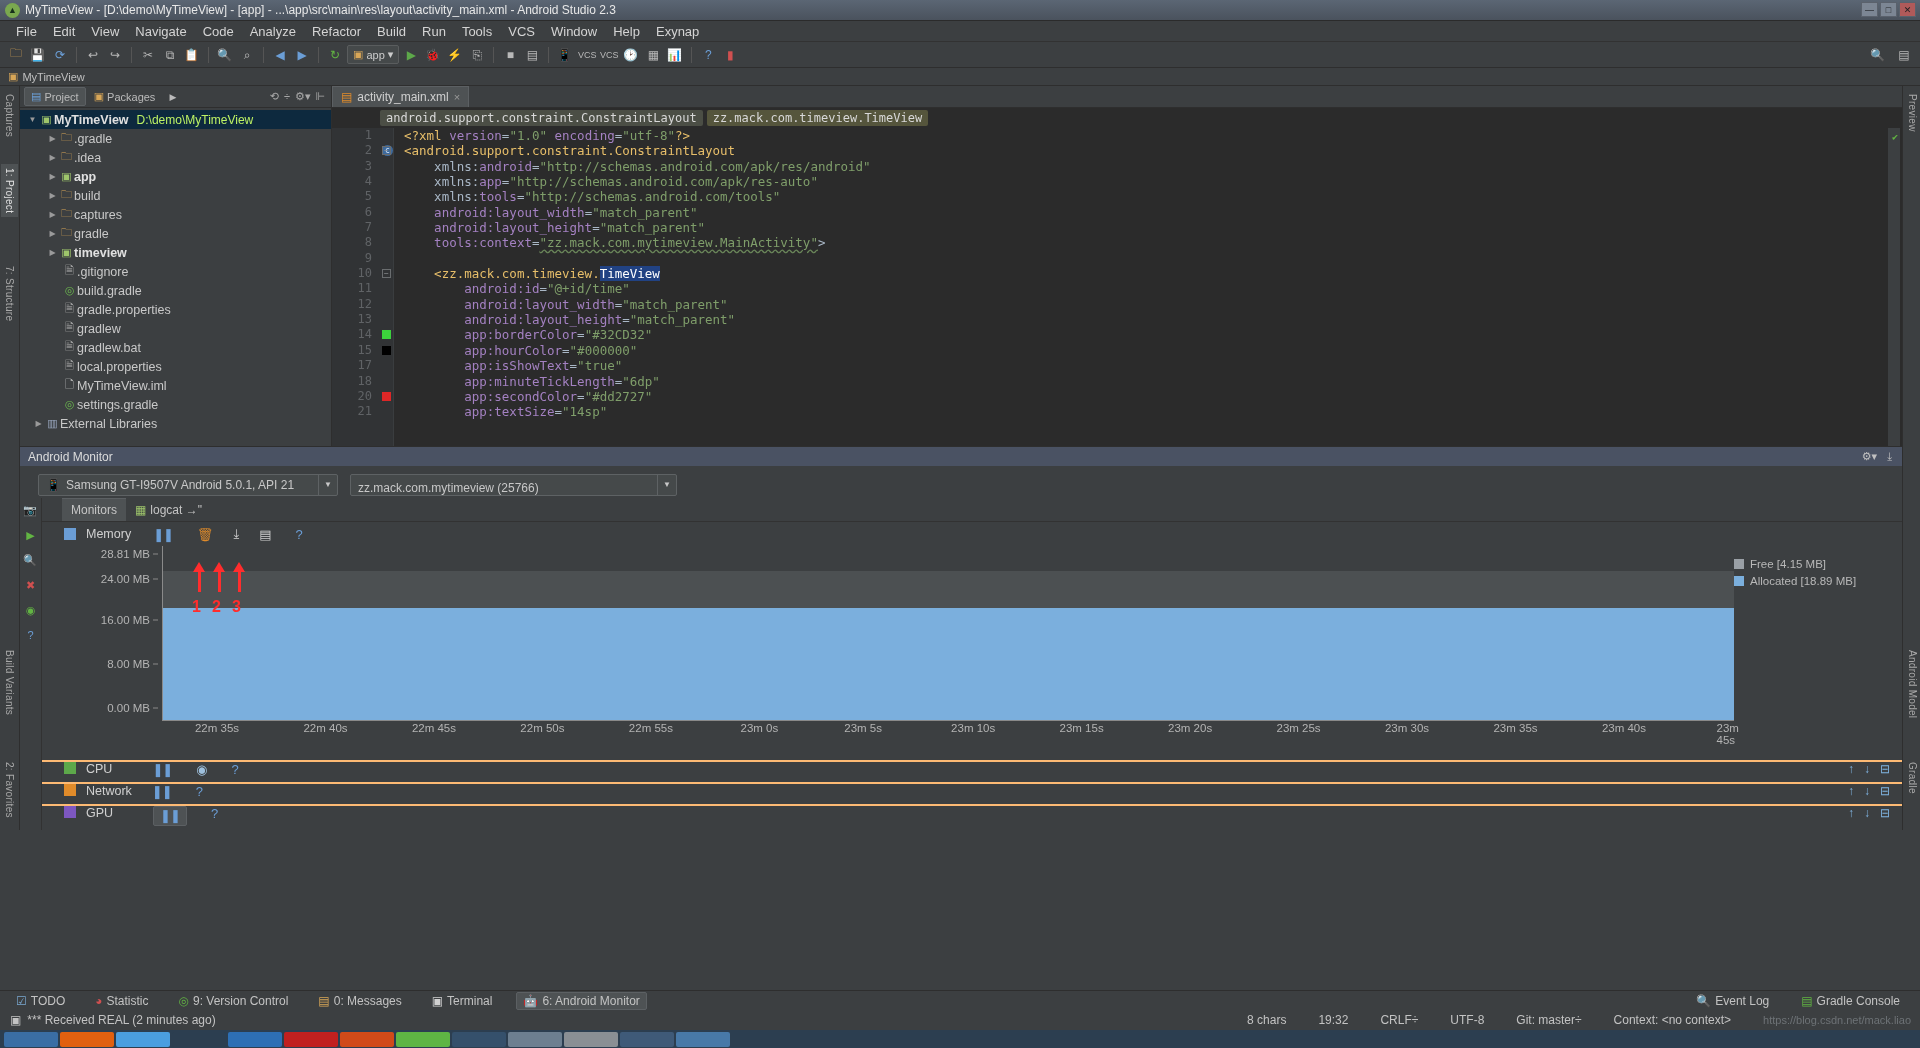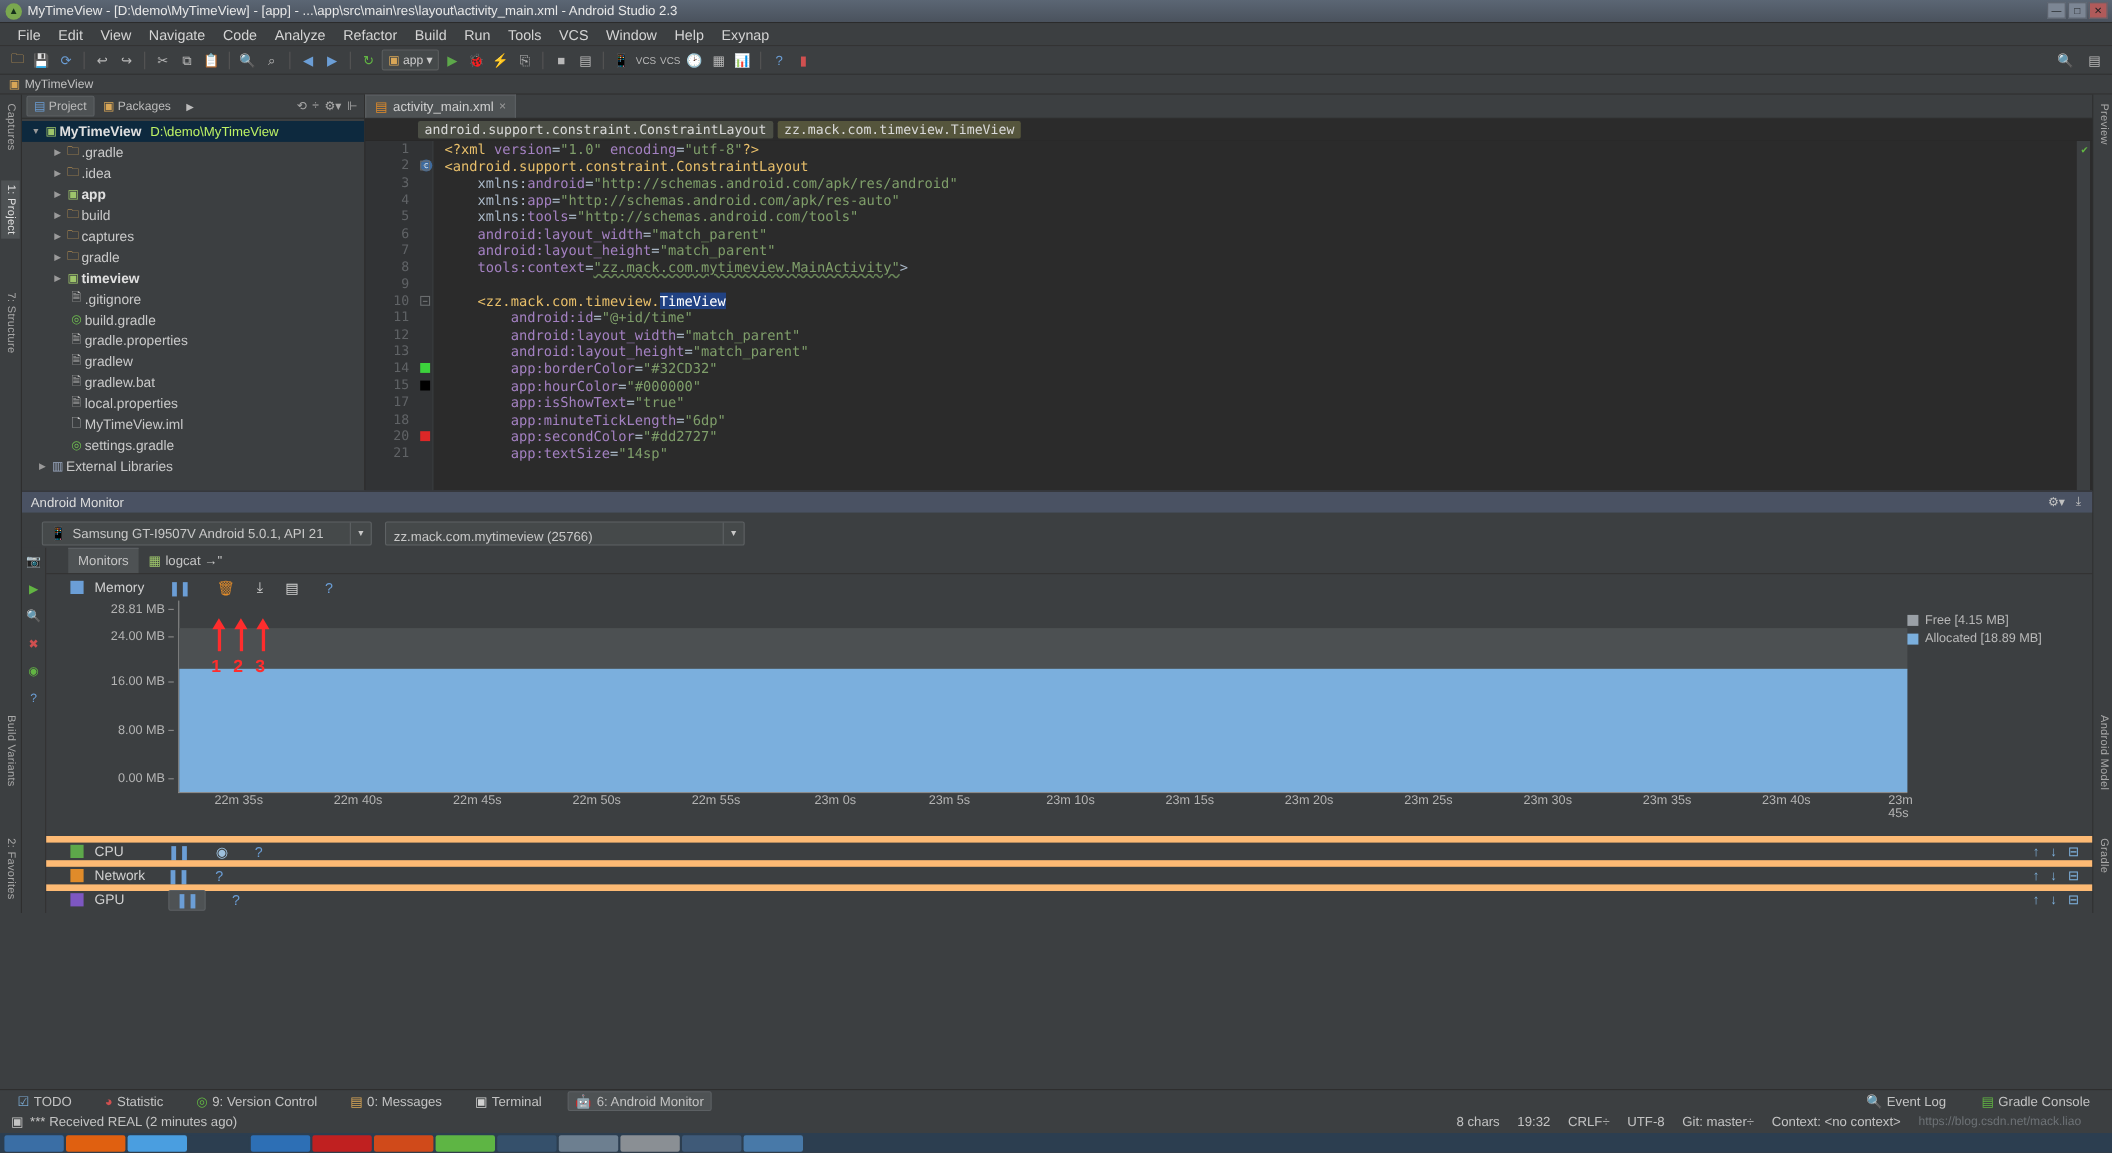--- a/index.html
+++ b/index.html
@@ -269,42 +269,42 @@
   }
   .arrow::before {
     content: ''; position: absolute; top: -8px; left: -5px;
     border-left: 6.5px solid transparent; border-right: 6.5px solid transparent;
     border-bottom: 10px solid #ff2d2d;
   }
   .anum { position: absolute; color: #ff2d2d; font-size: 16px; font-weight: bold; }
 
   .subpanel {
     position: absolute; left: 22px; right: 0; height: 22px;
-    display: flex; align-items: center; padding-left: 22px; gap: 10px;
-    font-size: 12.5px; color: #d0d0d0; border-top: 6px solid #fdba74;
+    display: flex; padding-left: 22px; gap: 10px;
+    font-size: 12.5px; color: #d0d0d0; border-top: 2px solid #fdba74;
   }
   .sub-right { margin-left: auto; display: flex; gap: 10px; padding-right: 12px; color: #7fb3e0; font-size: 12px; }
 
   
   .bottombar {
     position: absolute; bottom: 38px; left: 0; width: 1920px; height: 20px;
     background: #3c3f41; display: flex; align-items: center;
     padding-left: 10px; gap: 18px; font-size: 12px; color: #c3c3c3;
     border-top: 1px solid #2e2e2e;
   }
   .bb-item { display: flex; align-items: center; gap: 4px; padding: 1px 6px; }
   .bb-item.sel { background: #4e5254; border: 1px solid #5c6063; border-radius: 2px; }
   .bb-right { margin-left: auto; display: flex; gap: 20px; padding-right: 14px; }
 
   .statusbar {
     position: absolute; bottom: 18px; left: 0; width: 1920px; height: 20px;
     background: #3c3f41; display: flex; align-items: center;
     padding-left: 10px; font-size: 12px; color: #c3c3c3;
   }
-  .sb-right { margin-left: auto; display: flex; gap: 16px; padding-right: 28px; align-items: center; }
+  .sb-right { margin-left: auto; display: flex; gap: 32px; padding-right: 9px; align-items: center; }
   .watermark { color: #6d7276; font-size: 11px; }
 
   .taskbar {
     position: absolute; bottom: 0; left: 0; width: 1920px; height: 18px;
     background: #2c3e50; display: flex; align-items: center; gap: 2px;
     padding-left: 4px;
   }
   .tb-app { width: 54px; height: 15px; border-radius: 2px; }
 </style>
 </head>

